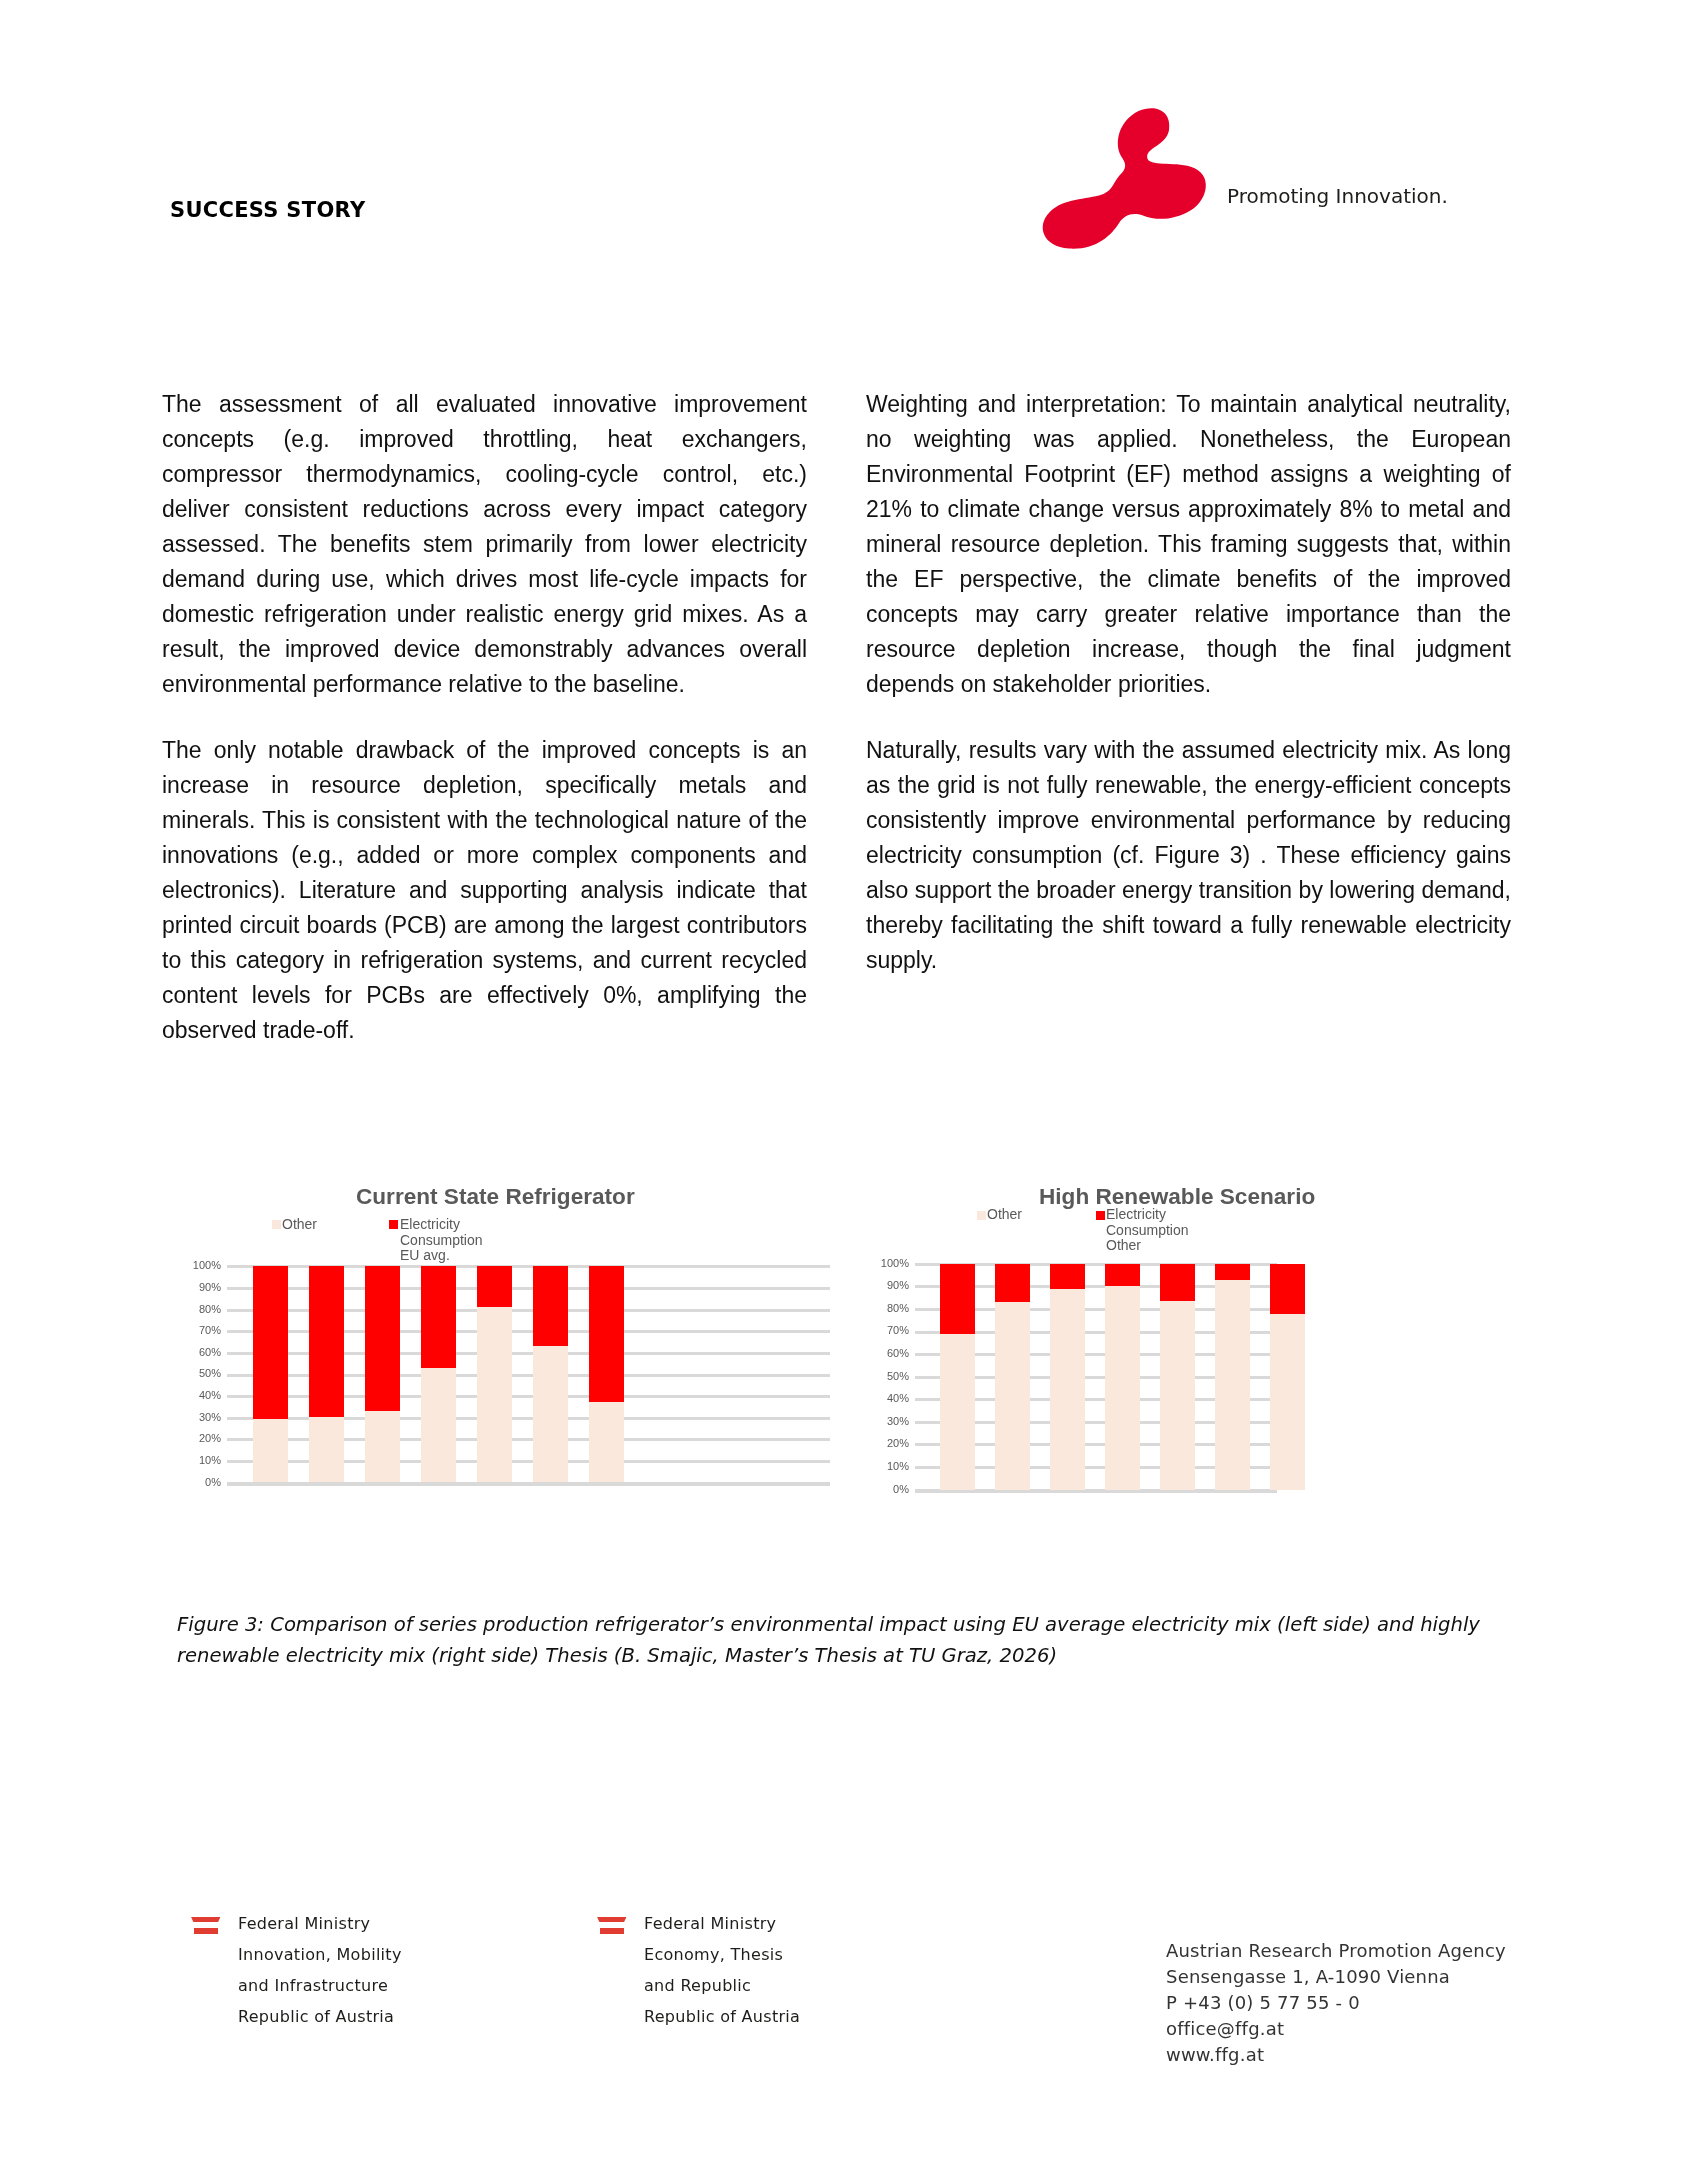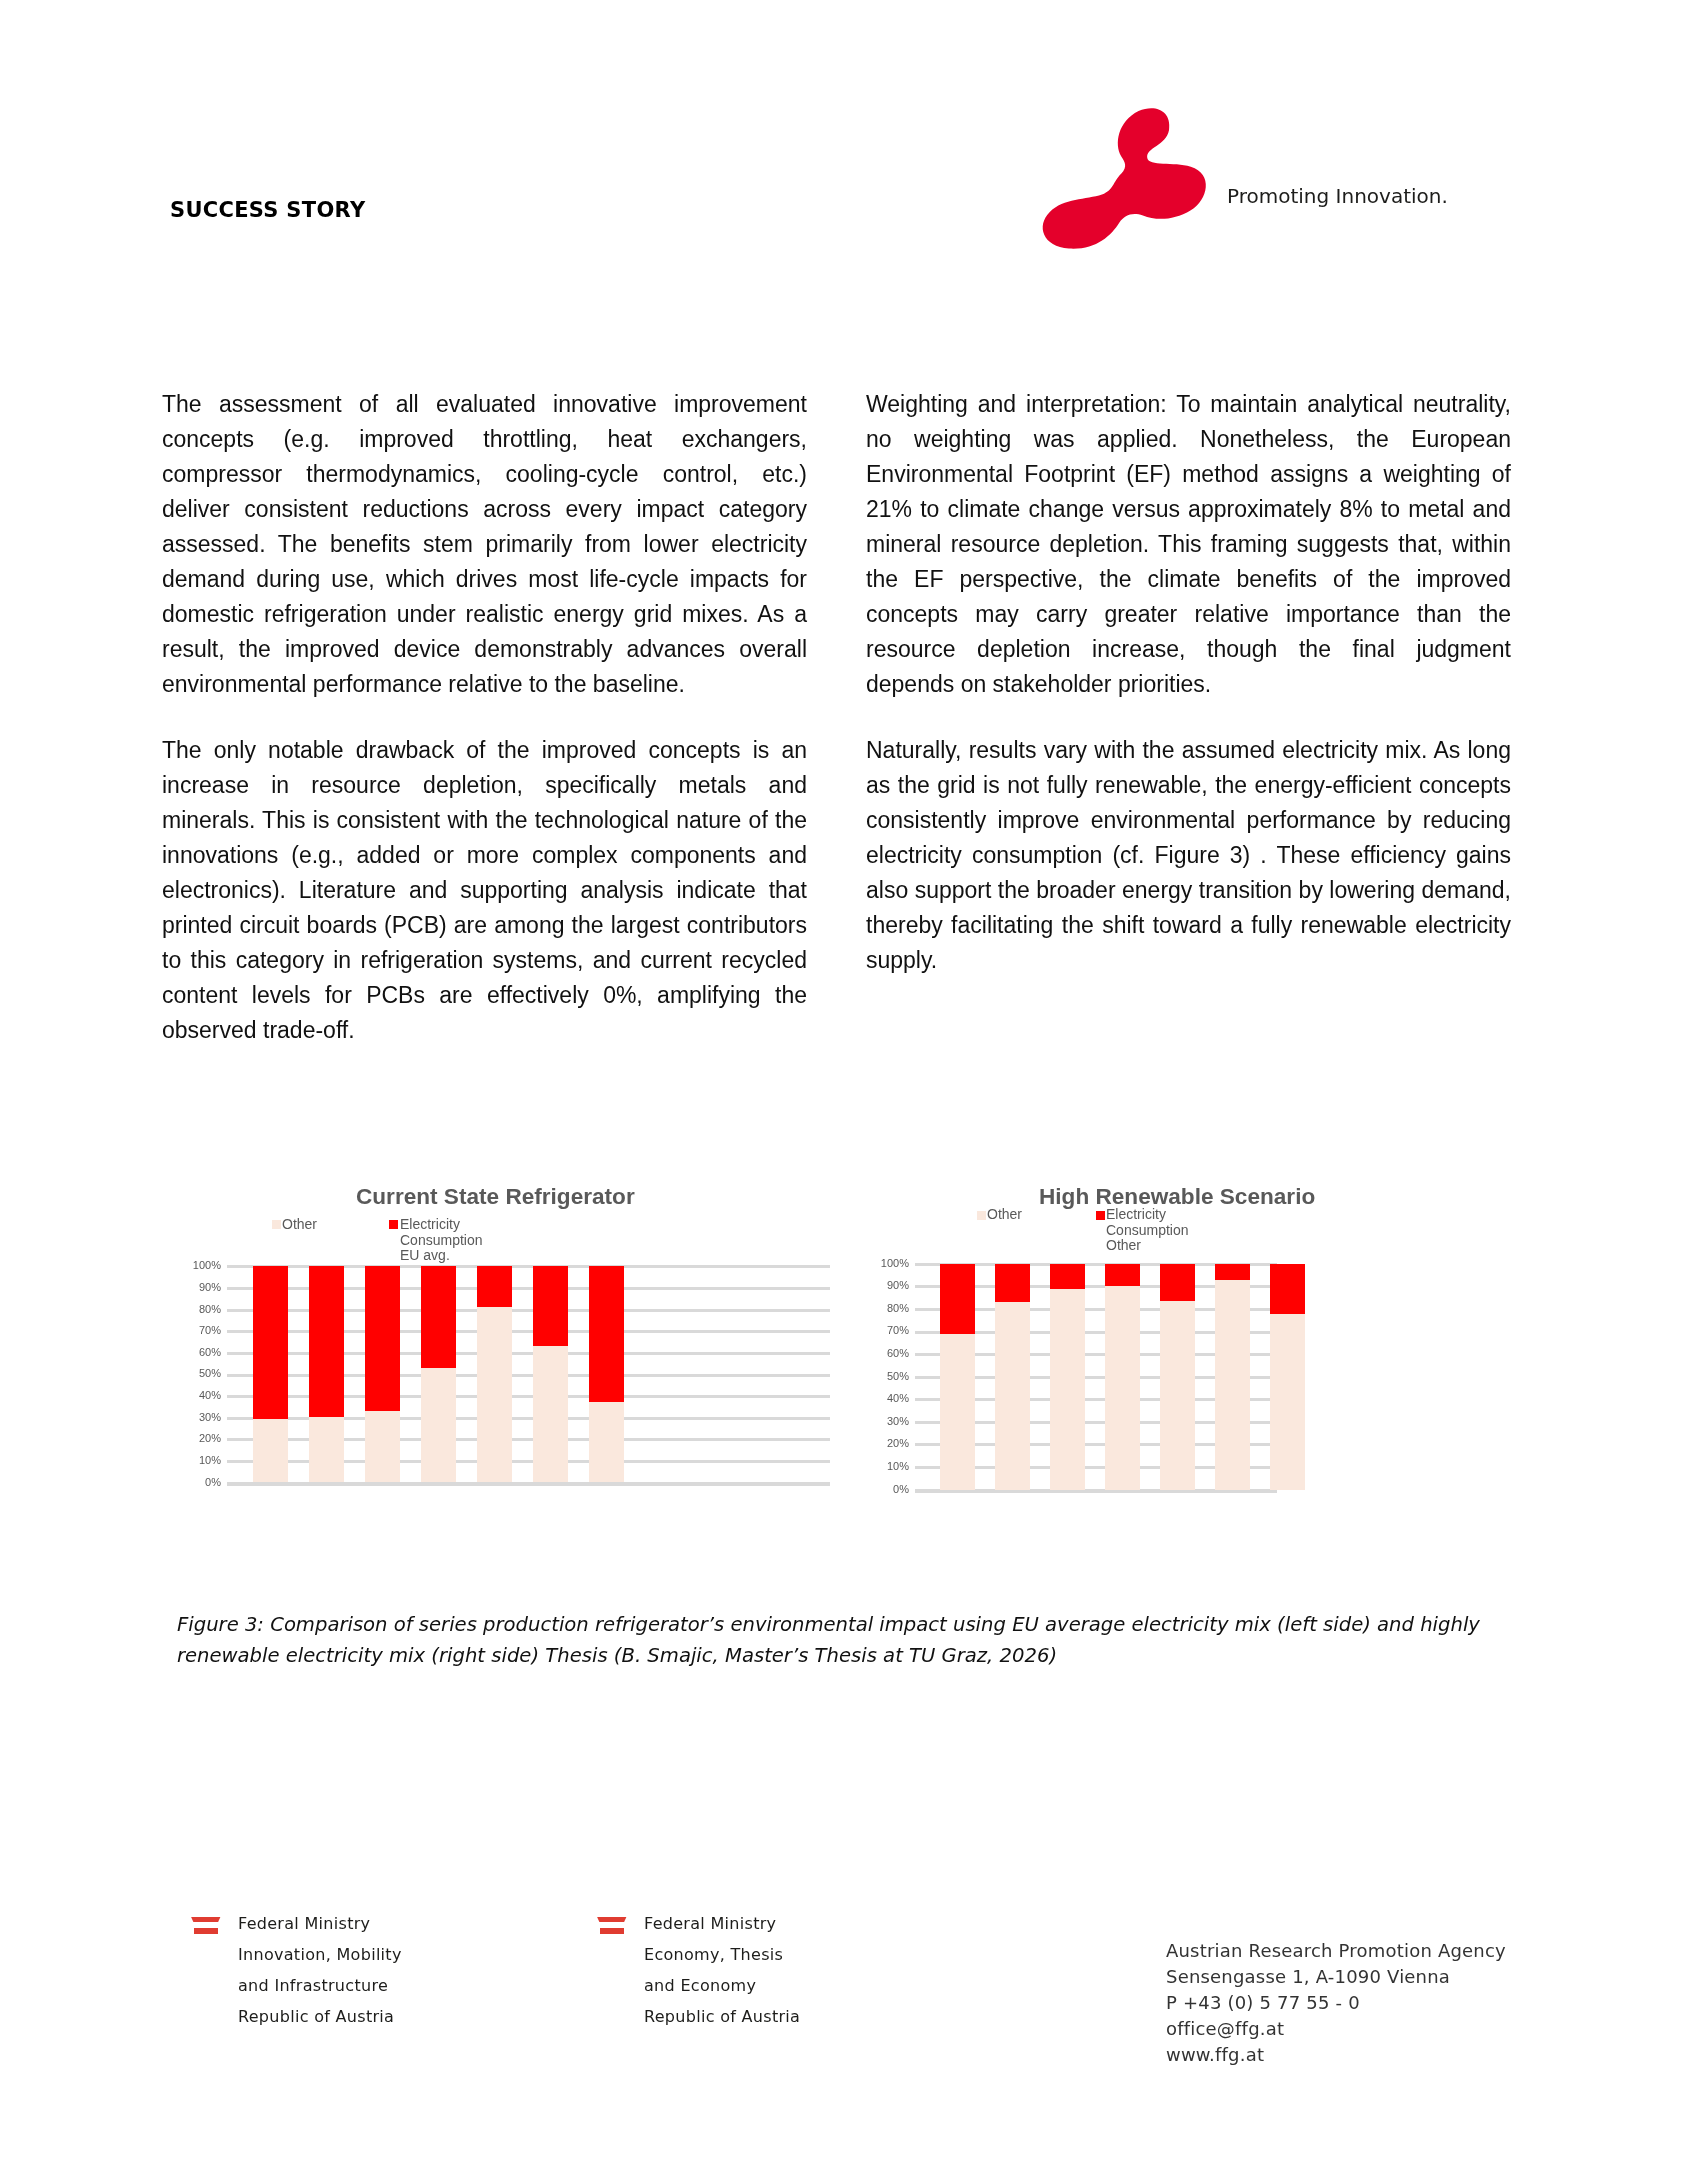--- a/index.html
+++ b/index.html
@@ -217,21 +217,21 @@
   <span class="line">and Infrastructure</span>
   <span class="line">Republic of Austria</span>
 </div>
 <div class="footer-block ministry" style="left:644px;top:1908px;">
   <div class="flag">
       <div class="f1"></div>
       <div class="f2"></div>
     </div>
   <span class="line">Federal Ministry</span>
   <span class="line">Economy, Thesis</span>
-  <span class="line">and Economy</span>
+  <span class="line">and Republic</span>
   <span class="line">Republic of Austria</span>
 </div>
 <div class="footer-block agency" style="left:1166px;top:1915px;">
   <span class="line">Austrian Research Promotion Agency</span>
   <span class="line">Sensengasse 1, A-1090 Vienna</span>
   <span class="line">P +43 (0) 5 77 55 - 0</span>
   <span class="line">office@ffg.at</span>
   <span class="line">www.ffg.at</span>
 </div>
 

